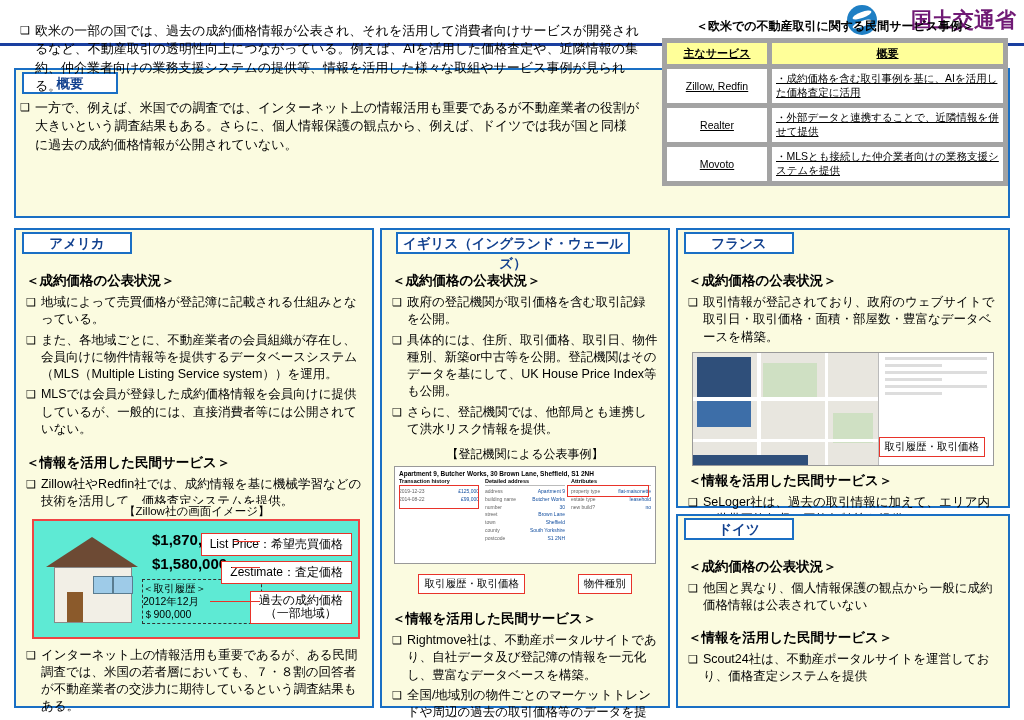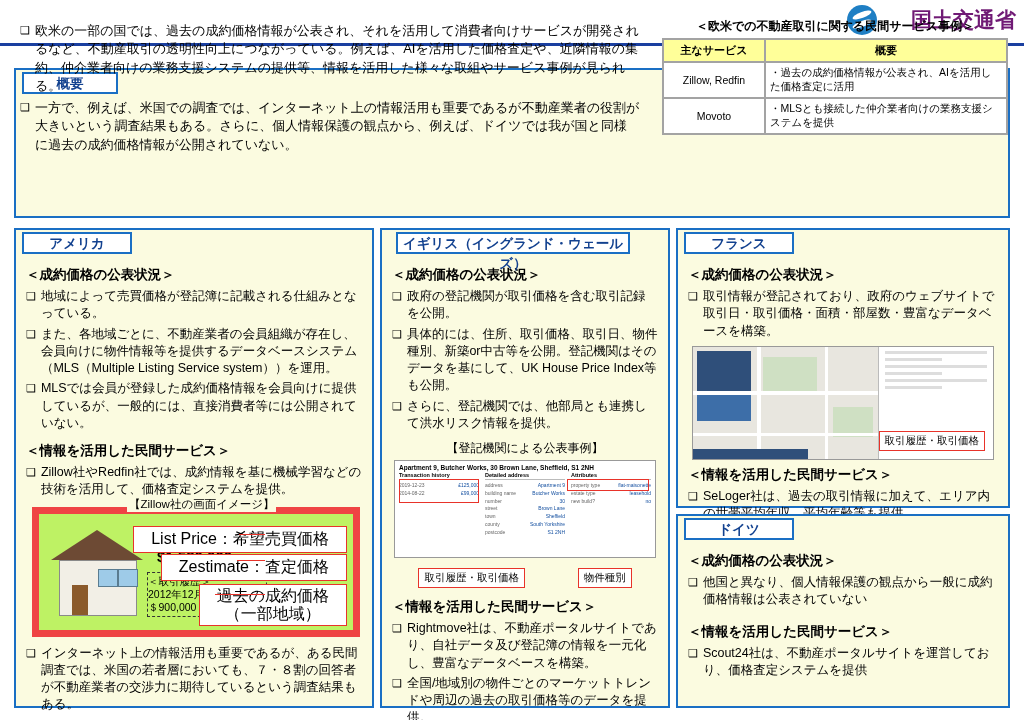--- a/index.html
+++ b/index.html
@@ -135,22 +135,23 @@
   table.svc {
     position: absolute;
     right: 16px;
     top: 38px;
     width: 346px;
     border-collapse: collapse;
     font-size: 10.5px;
     background: #ffffff;
   }
   table.svc th, table.svc td {
-    border: 2px solid #a3a3a3;
+    border: 5px solid #a3a3a3;
     padding: 3px 4px;
+    text-decoration: underline;
   }
   table.svc th {
     background: #ffff99;
     text-align: center;
     font-weight: bold;
     font-size: 11px;
   }
   table.svc td.name {
     text-align: center;
     width: 92px;
@@ -162,40 +163,40 @@
   #uk { left: 380px; top: 228px; width: 290px; height: 480px; }
   #uk-tab { left: 388px; top: 232px; width: 234px; margin-left: 8px; }
   #fr { left: 676px; top: 228px; width: 334px; height: 280px; }
   #fr-tab { left: 684px; top: 232px; width: 110px; }
   #de { left: 676px; top: 514px; width: 334px; height: 194px; }
   #de-tab { left: 684px; top: 518px; width: 110px; }
 
   .sect-head {
     font-size: 13.5px;
     font-weight: bold;
-    margin: 10px 0 4px 0;
+    margin: 16px 0 4px 0;
   }
   .body-txt {
     font-size: 12.5px;
     line-height: 1.38;
   }
   .col-inner {
     position: absolute;
     left: 10px;
     right: 10px;
     top: 26px;
   }
   .blk { margin-bottom: 8px; }
 
   
   .zillow-box {
     position: relative;
     margin: 4px 2px 8px 6px;
-    border: 7px solid #ef4444;
-    background: #bef264;
+    border: 2px solid #ef4444;
+    background: #5eead4;
     height: 116px;
   }
   .zillow-cap {
     position: absolute;
     top: -17px;
     left: 88px;
     font-size: 11.5px;
     background: #fbfbe0;
     padding: 0 2px;
   }
@@ -248,22 +249,22 @@
     font-size: 10.5px;
     text-align: left;
     padding: 2px 0;
     line-height: 1.25;
   }
   .callout {
     position: absolute;
     right: 6px;
     border: 1px solid #e8332a;
     background: #ffffff;
-    font-size: 16px;
-    padding: 2px 17px;
+    font-size: 12px;
+    padding: 2px 8px;
     white-space: nowrap;
   }
   .c1 { top: 12px; }
   .c2 { top: 40px; }
   .c3 { top: 70px; line-height: 1.15; text-align: center; }
   .redline {
     position: absolute;
     background: #e8332a;
     height: 1px;
   }
@@ -421,21 +422,25 @@
   <table class="svc">
     <thead>
       <tr>
         <th>主なサービス</th>
         <th>概要</th>
       </tr>
     </thead>
     <tbody>
       <tr>
         <td class="name">Zillow, Redfin</td>
-        <td>・過去の成約価格情報が公表され、AIを活用した価格査定に活用</td>
+        <td>・成約価格を含む取引事例を基に、AIを活用した価格査定に活用</td>
+      </tr>
+      <tr>
+        <td class="name">Realter</td>
+        <td>・外部データと連携することで、近隣情報を併せて提供</td>
       </tr>
       <tr>
         <td class="name">Movoto</td>
         <td>・MLSとも接続した仲介業者向けの業務支援システムを提供</td>
       </tr>
     </tbody>
   </table>
 
   <div class="panel" id="usa">
     <div class="col-inner">

